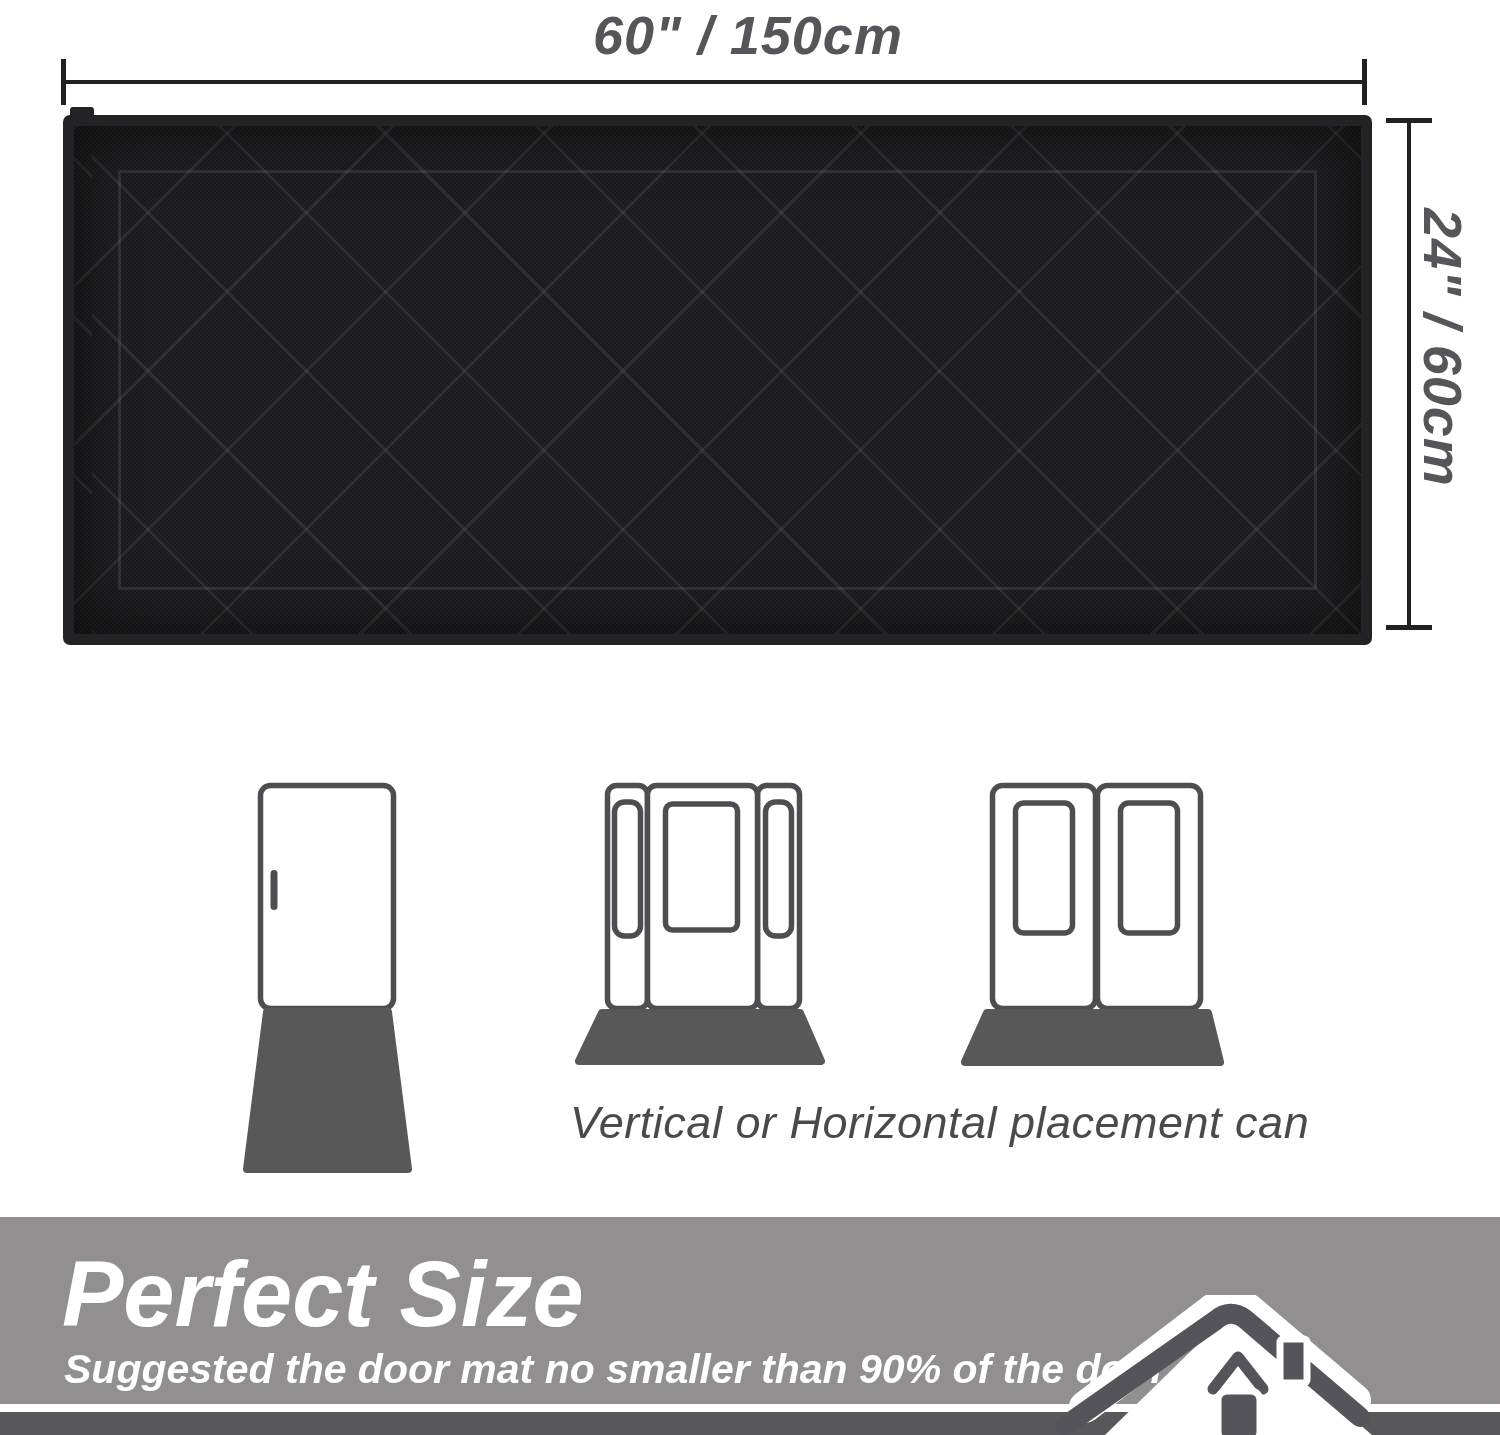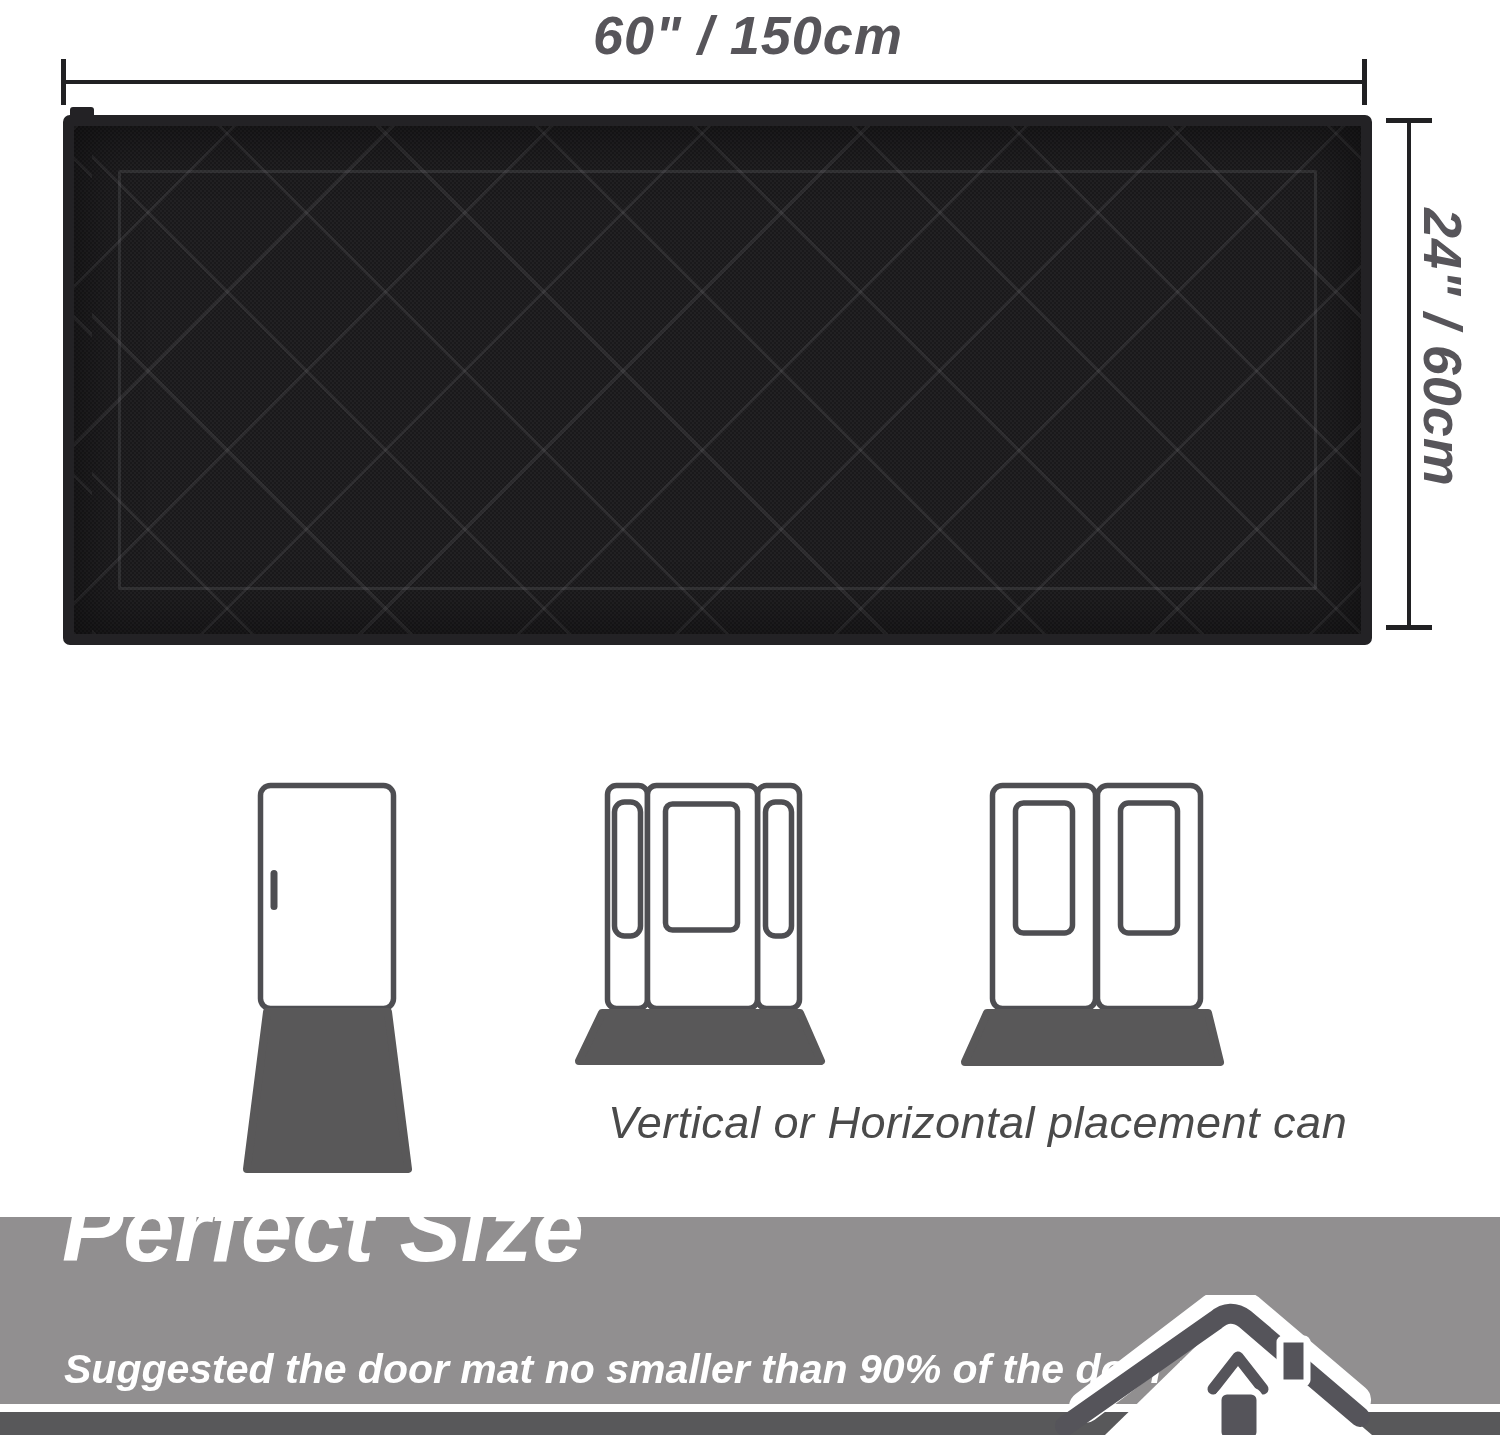--- a/index.html
+++ b/index.html
@@ -44,26 +44,26 @@
   }
   .mat-corner-tab{
     position:absolute;left:-4px;top:-19px;width:24px;height:12px;
     background:#232225;border-radius:3px 3px 0 0;
   }
   
   .door-svg{position:absolute;}
   
   .placement-caption{
     position:absolute;left:570px;top:1090px;color:#4a4a4a;font-style:italic;
-    font-size:45px;line-height:1.45;letter-spacing:0.5px;white-space:nowrap;margin-left:38px;
+    font-size:45px;line-height:1.45;letter-spacing:0.5px;white-space:nowrap;
   }
   
   .banner{position:absolute;left:0;top:1217px;width:1500px;height:187px;background:#918f90;}
   .banner-title{
-    position:absolute;left:62px;top:1177px;color:#ffffff;font-weight:bold;
+    position:absolute;left:62px;top:1242px;color:#ffffff;font-weight:bold;
     font-style:italic;font-size:92px;letter-spacing:0px;white-space:nowrap;
   }
   .banner-subtitle{
     position:absolute;left:64px;top:1346px;color:#ffffff;font-weight:bold;
     font-style:italic;font-size:41px;letter-spacing:0px;white-space:nowrap;
   }
   .footer-strip{position:absolute;left:0;top:1412px;width:1500px;height:23px;background:#58585a;}
   .house-svg{position:absolute;left:900px;top:1295px;}
 </style>
 </head>

